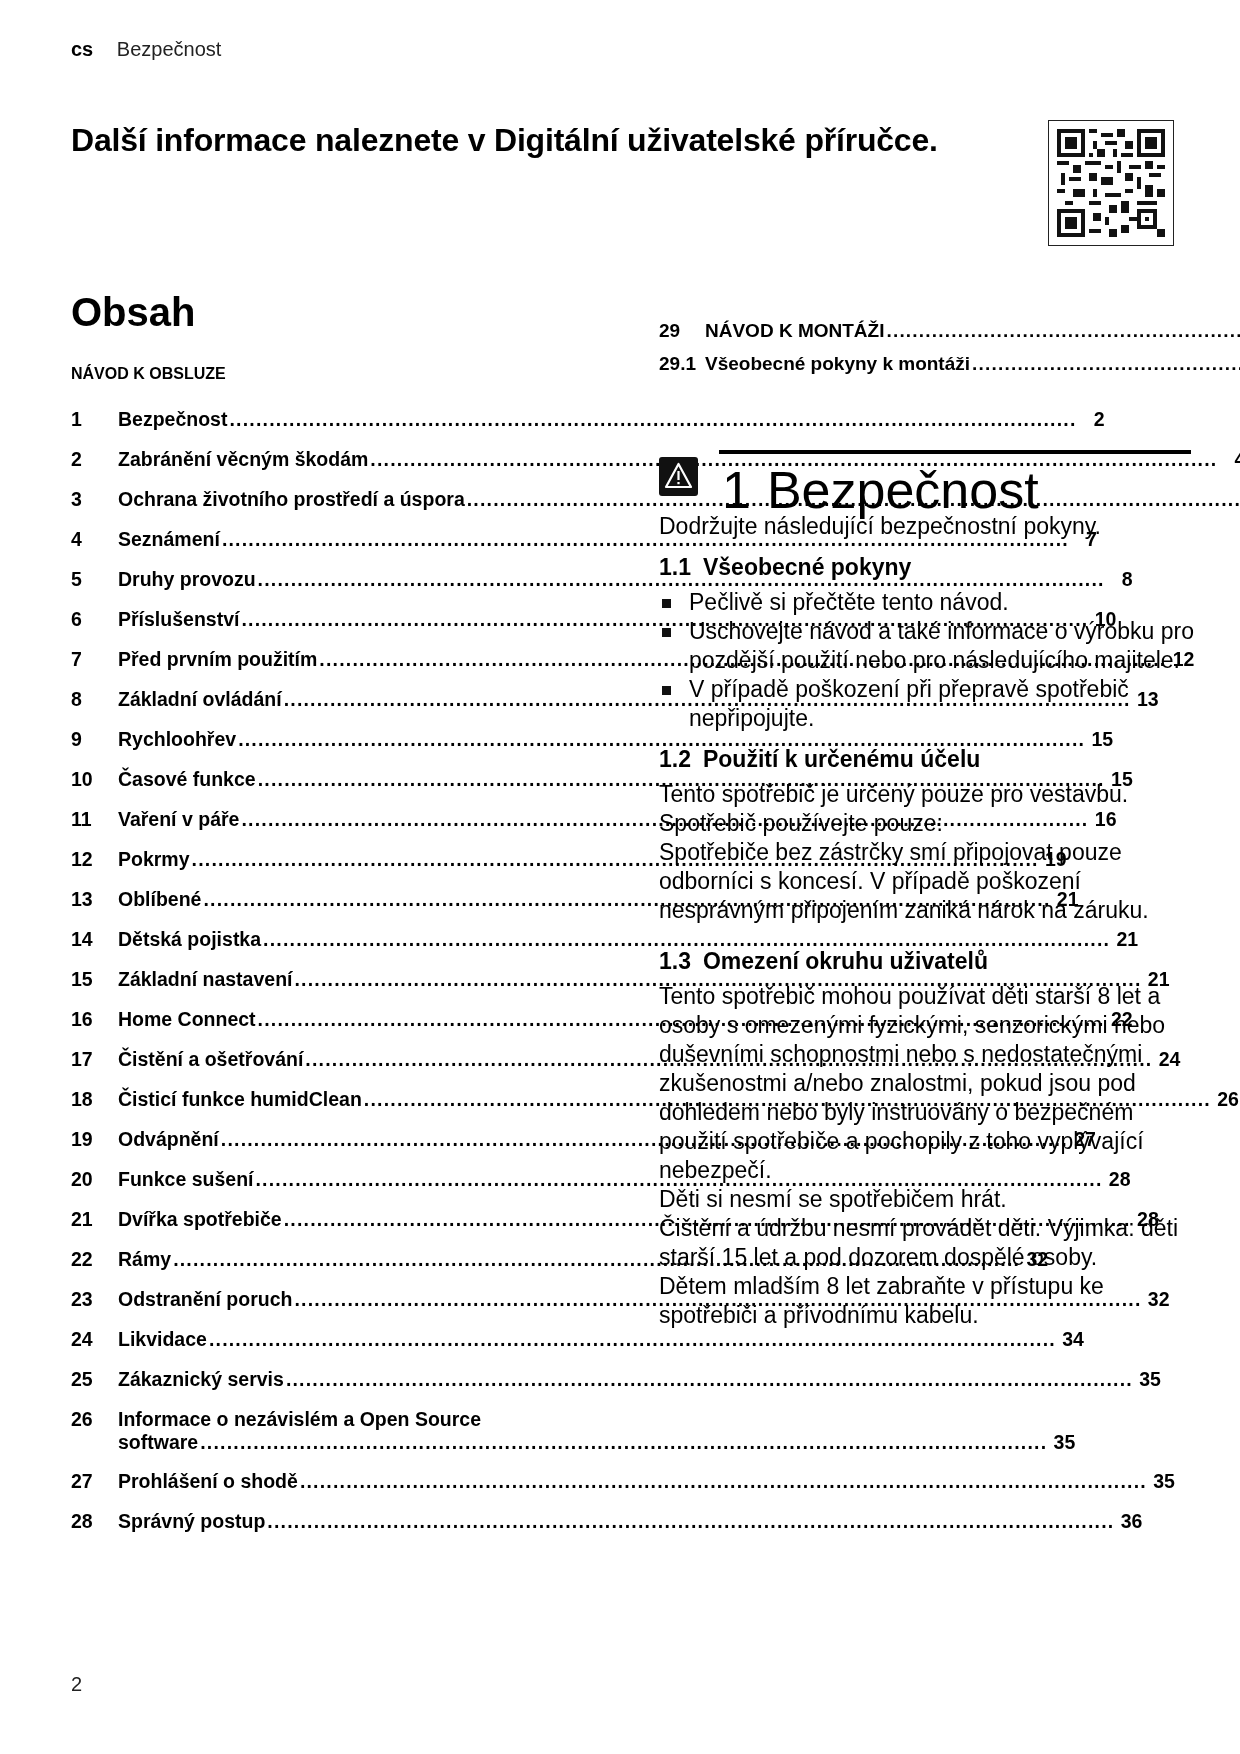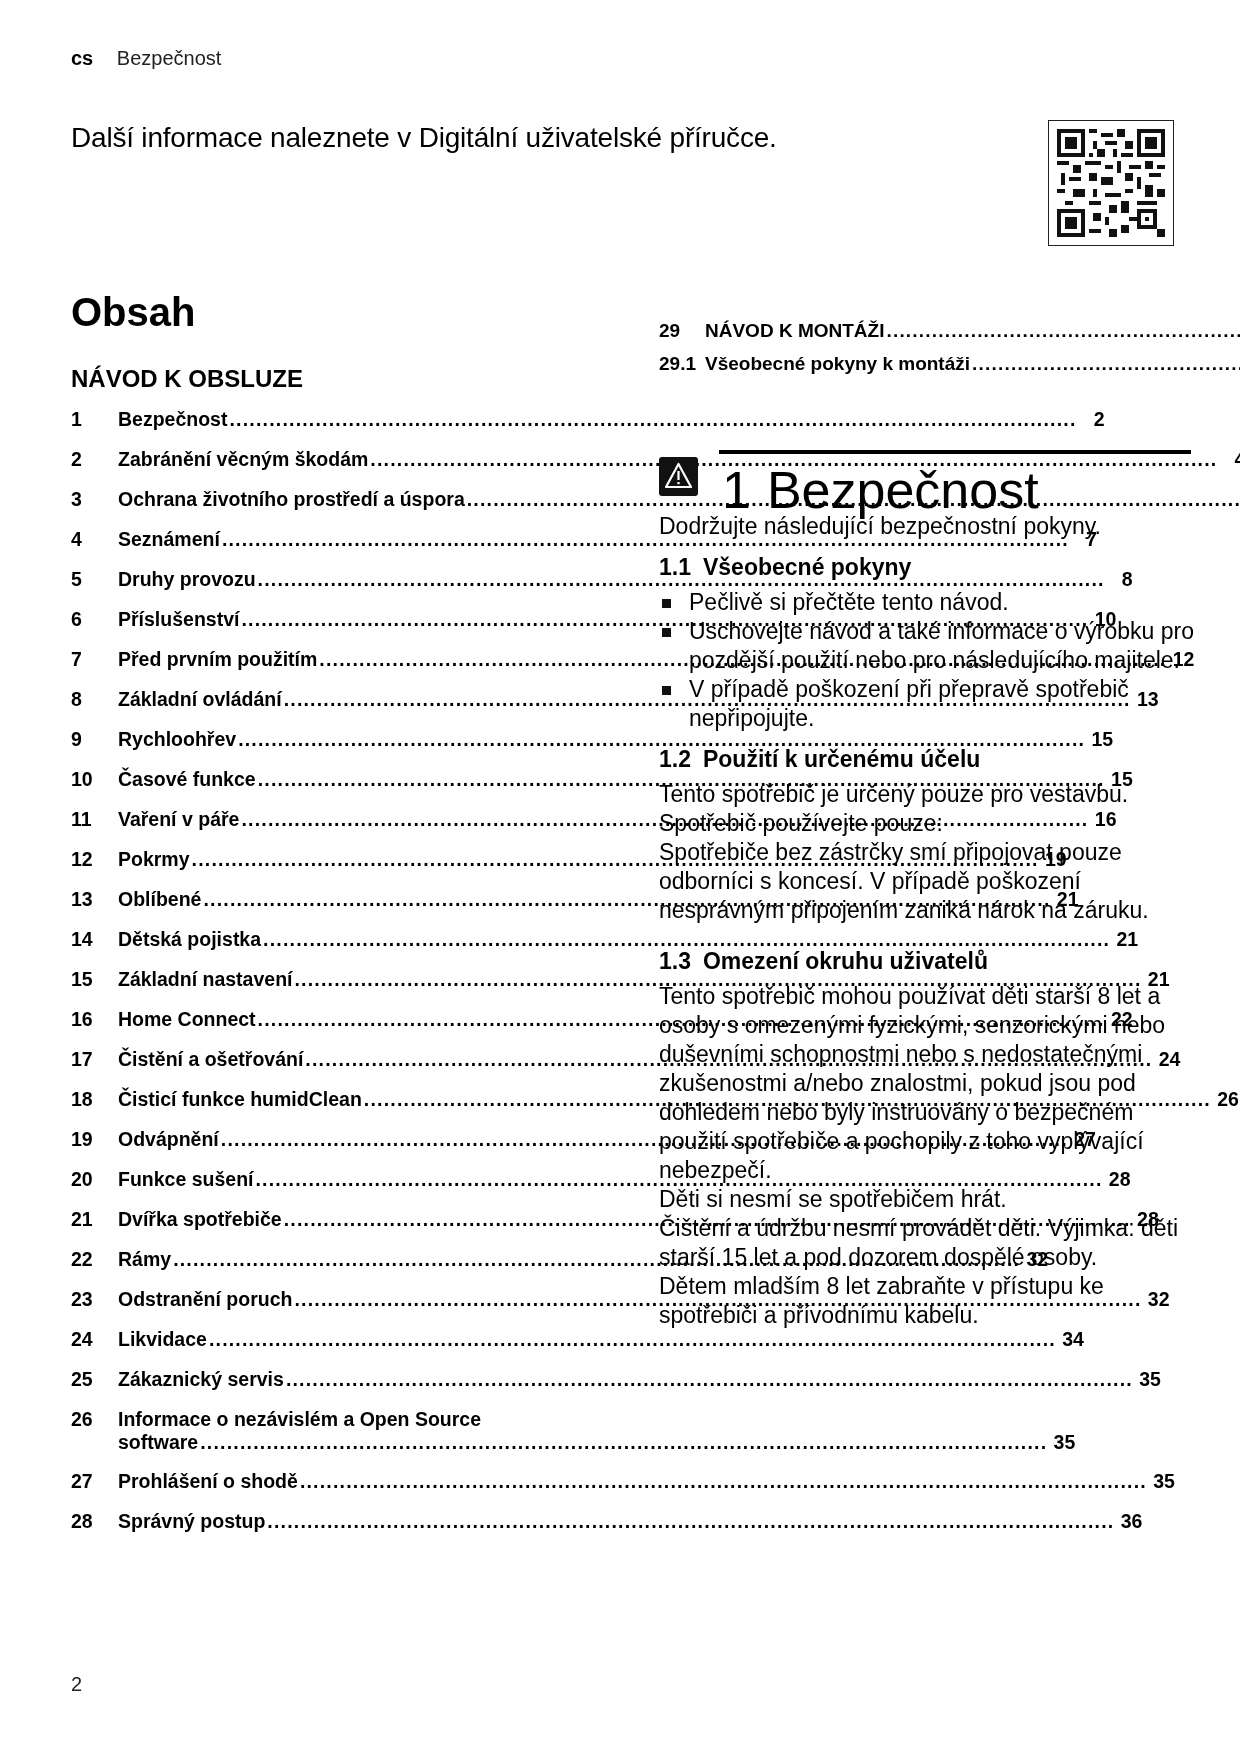--- a/index.html
+++ b/index.html
@@ -1,35 +1,35 @@
 <!DOCTYPE html>
 <html><head>
 <meta charset="utf-8">
 <style>
   html, body { margin: 0; padding: 0; background: #ffffff; }
   body {
     width: 1240px; height: 1754px; position: relative; overflow: hidden;
     font-family: "Liberation Sans", "DejaVu Sans", sans-serif; color: #000;
   }
-  .header { position: absolute; left: 71px; top: 47px; font-size: 20px; }
+  .header { position: absolute; left: 71px; top: 38px; font-size: 20px; }
   .header .lang { font-weight: bold; margin-right: 18px; }
   .header .section { color: #222; }
 
   .digital-title {
     position: absolute; left: 71px; top: 122px;
-    font-size: 28px; font-weight: normal; letter-spacing: -0.2px;
+    font-size: 32px; font-weight: bold; letter-spacing: -0.2px;
   }
   .qr {
     position: absolute; left: 1048px; top: 120px; width: 126px; height: 126px;
     border: 1.5px solid #222; background: #fff; box-sizing: border-box;
   }
   .qr svg { position: absolute; left: 8px; top: 8px; }
 
   .toc-title { position: absolute; left: 71px; top: 290px; font-size: 40px; font-weight: bold; text-align: right; }
-  .toc-sub { position: absolute; left: 71px; top: 365px; font-size: 24px; font-weight: bold; }
+  .toc-sub { position: absolute; left: 71px; top: 365px; font-size: 16px; font-weight: bold; }
 
   .toc-left { position: absolute; left: 71px; top: 408px; width: 532px; }
   .toc-row { display: flex; align-items: baseline; font-size: 19.5px; font-weight: bold; height: 40px; }
   .toc-row.two-line { height: 62px; }
   .toc-num { width: 47px; flex-shrink: 0; }
   .toc-body { flex: 1; display: flex; flex-direction: column; }
   .toc-line { display: flex; align-items: baseline; }
   .toc-label { white-space: nowrap; }
   .toc-dots { flex: 1; overflow: hidden; white-space: nowrap; margin: 0 6px 0 2px; letter-spacing: 1.2px; }
   .toc-dots::before { content: "................................................................................................................................"; }

